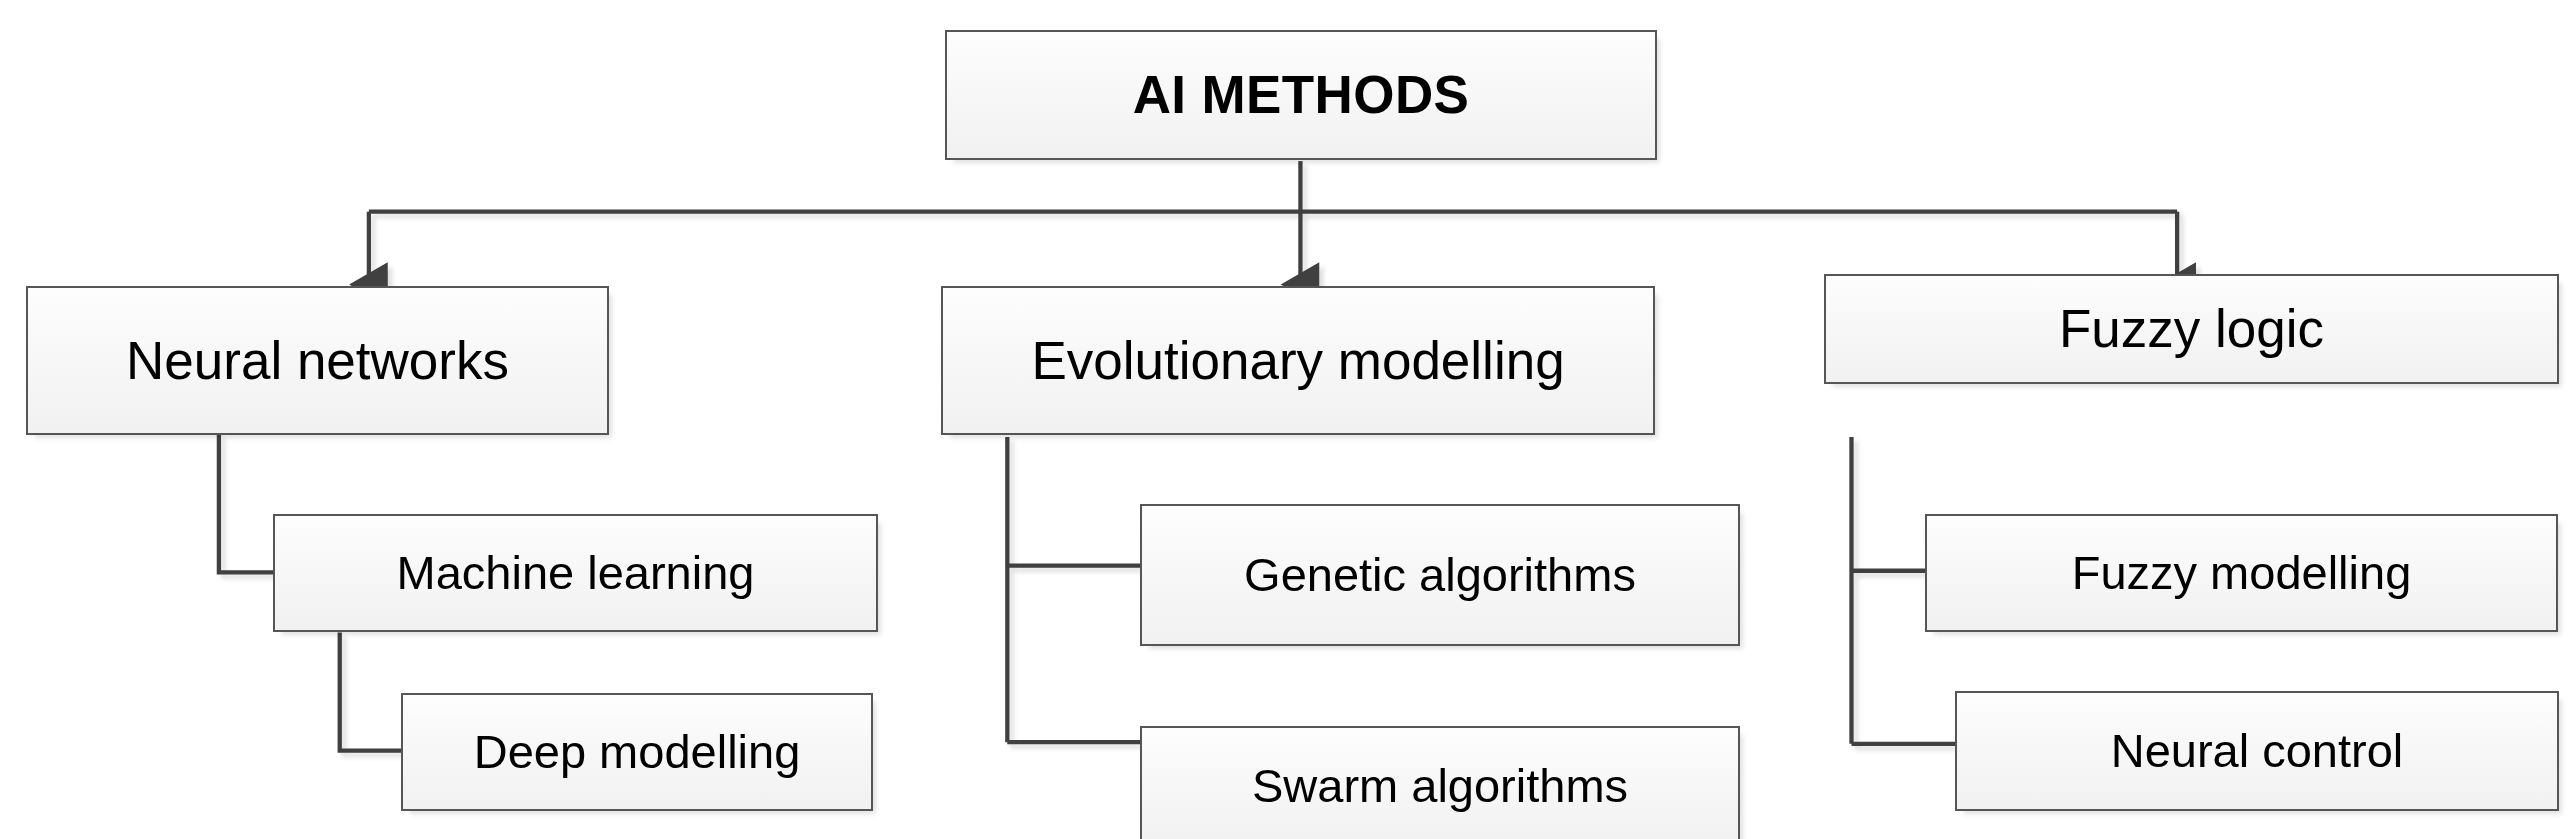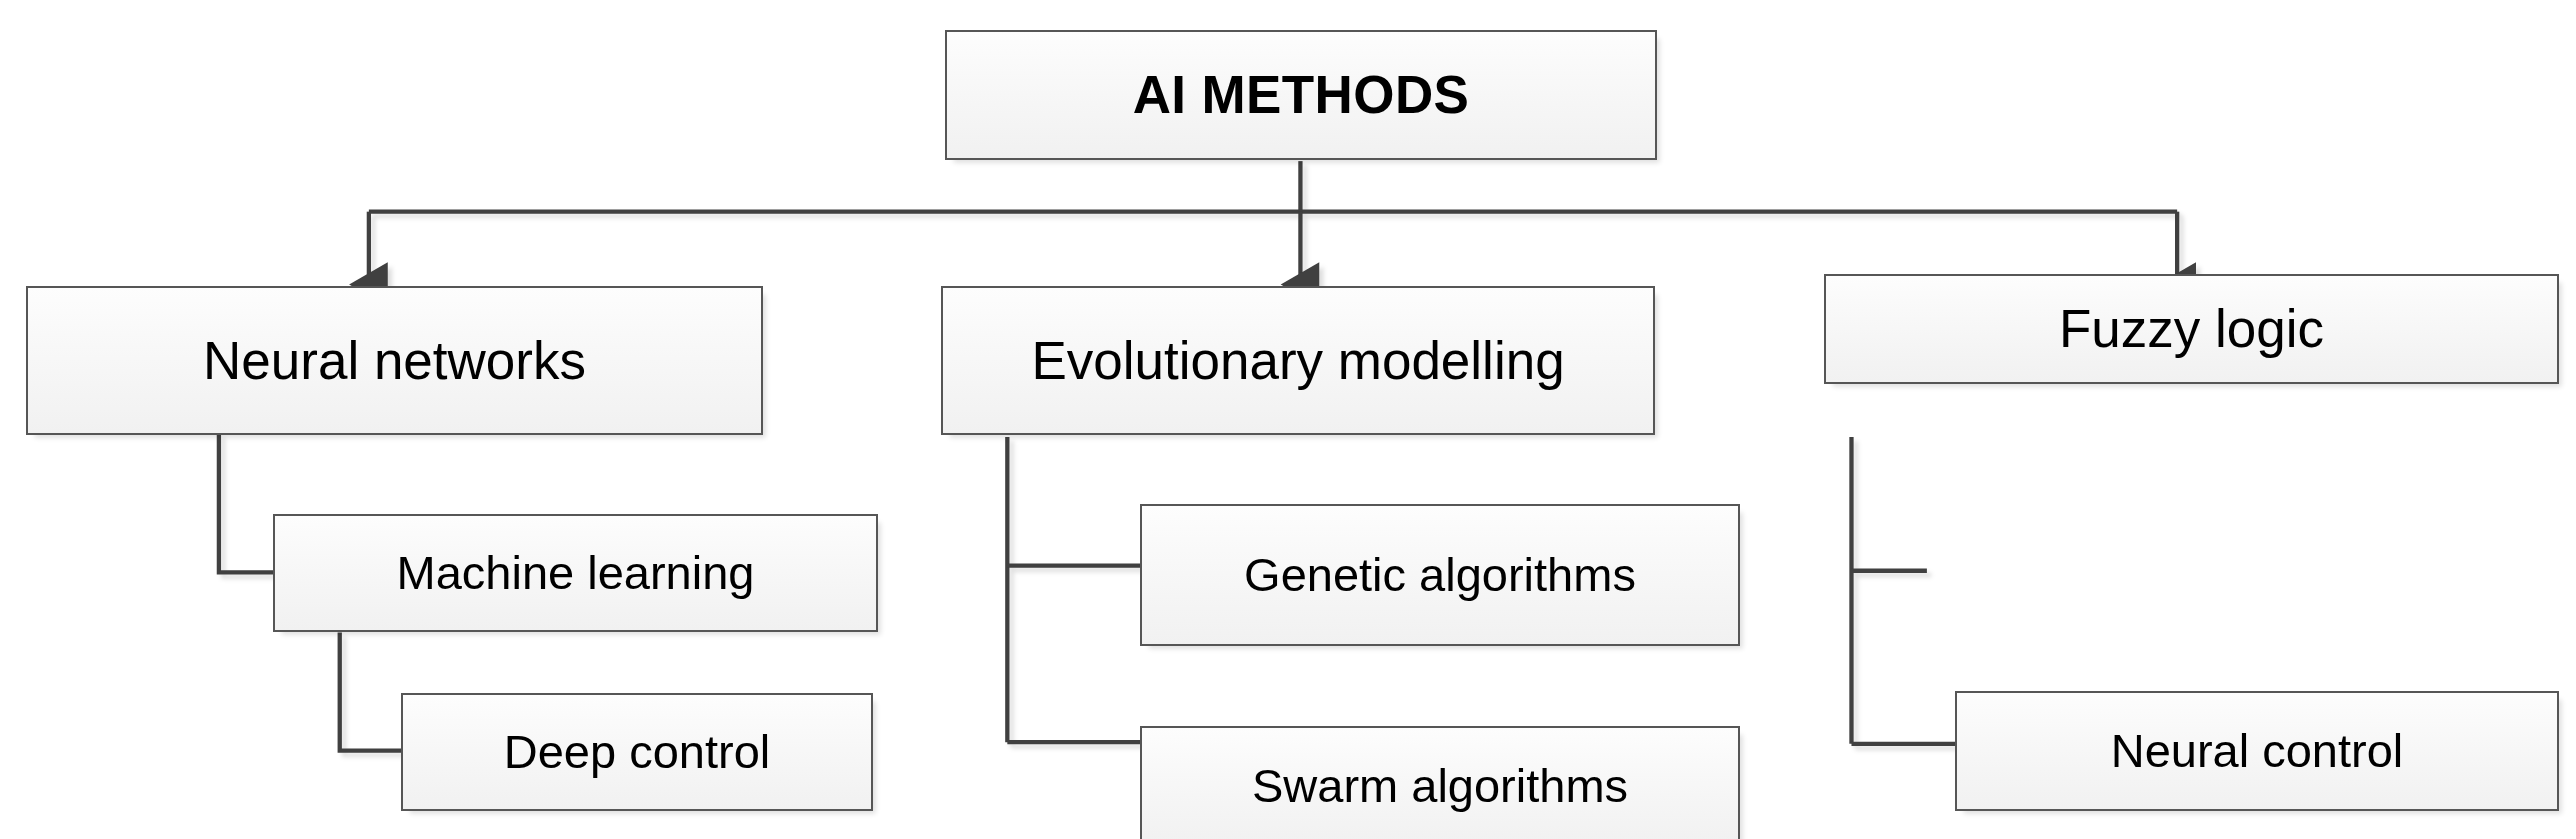--- a/index.html
+++ b/index.html
@@ -92,47 +92,50 @@
       <path d="M 2160 510 L 2160 868"></path>
       <path d="M 2160 666 L 2248 666"></path>
       <path d="M 2160 868 L 2282 868"></path>
     </g>
   </svg>
 
   <div class="node-box level-root" style="left:945px; top:30px; width:712px; height:130px;">
     <span class="node-label">AI METHODS</span>
   </div>
 
-  <div class="node-box level-two" style="left:26px; top:286px; width:737px; height:149px;">
+  <div class="node-box level-two" style="left:26px; top:286px; width:583px; height:149px;">
     <span class="node-label">Neural networks</span>
   </div>
 
   <div class="node-box level-two" style="left:941px; top:286px; width:714px; height:149px;">
     <span class="node-label">Evolutionary modelling</span>
   </div>
 
   <div class="node-box level-two" style="left:1824px; top:274px; width:735px; height:110px;">
     <span class="node-label">Fuzzy logic</span>
   </div>
 
   <div class="node-box level-three" style="left:273px; top:514px; width:605px; height:118px;">
     <span class="node-label">Machine learning</span>
   </div>
 
   <div class="node-box level-three" style="left:401px; top:693px; width:472px; height:118px;">
-    <span class="node-label">Deep control</span>
+    <span class="node-label">Deep modelling</span>
   </div>
 
   <div class="node-box level-three" style="left:1140px; top:504px; width:600px; height:142px;text-align:right;">
     <span class="node-label">Genetic algorithms</span>
   </div>
 
   <div class="node-box level-three" style="left:1140px; top:726px; width:600px; height:120px;">
     <span class="node-label">Swarm algorithms</span>
   </div>
 
+  <div class="node-box level-three" style="left:1925px; top:514px; width:633px; height:118px;">
+    <span class="node-label">Fuzzy modelling</span>
+  </div>
 
   <div class="node-box level-three" style="left:1955px; top:691px; width:604px; height:120px;">
     <span class="node-label">Neural control</span>
   </div>
 
 </div>
 
 
 </body></html>

